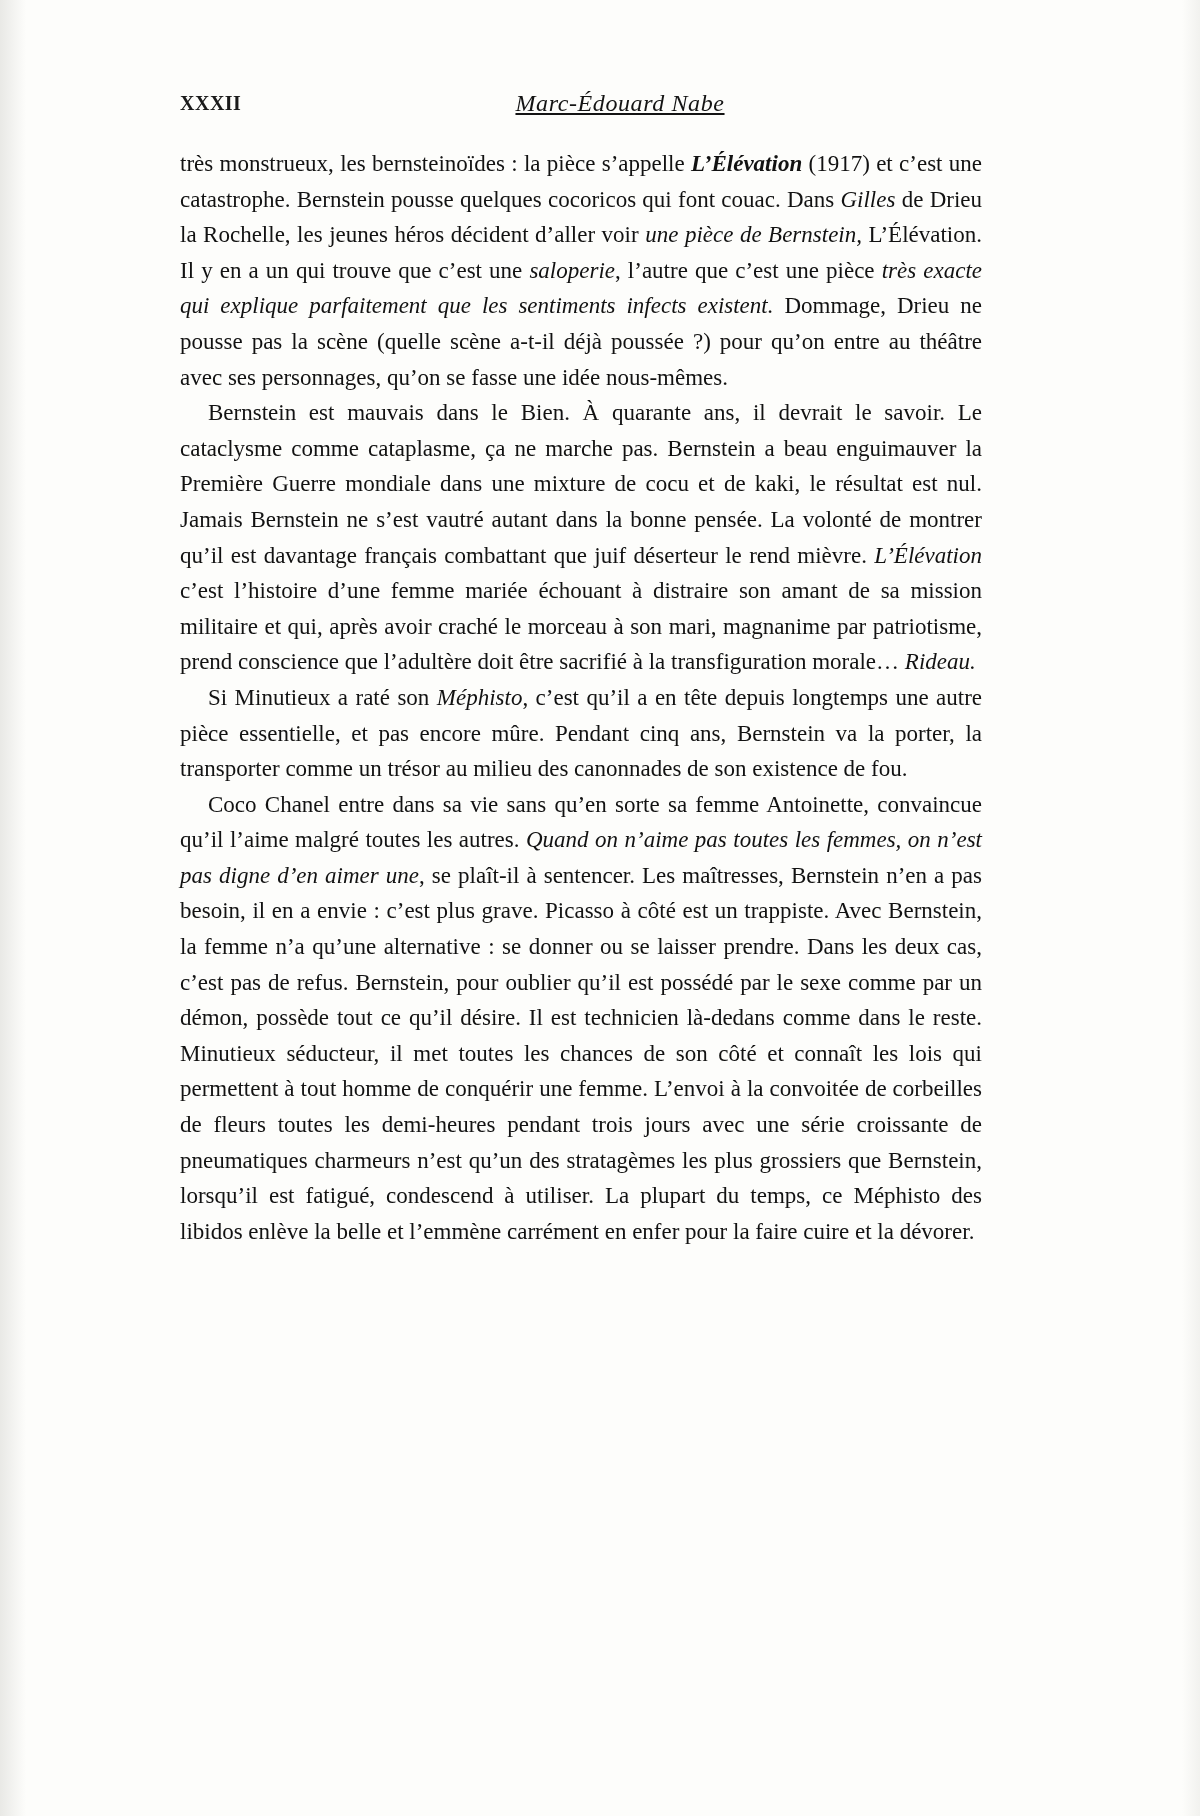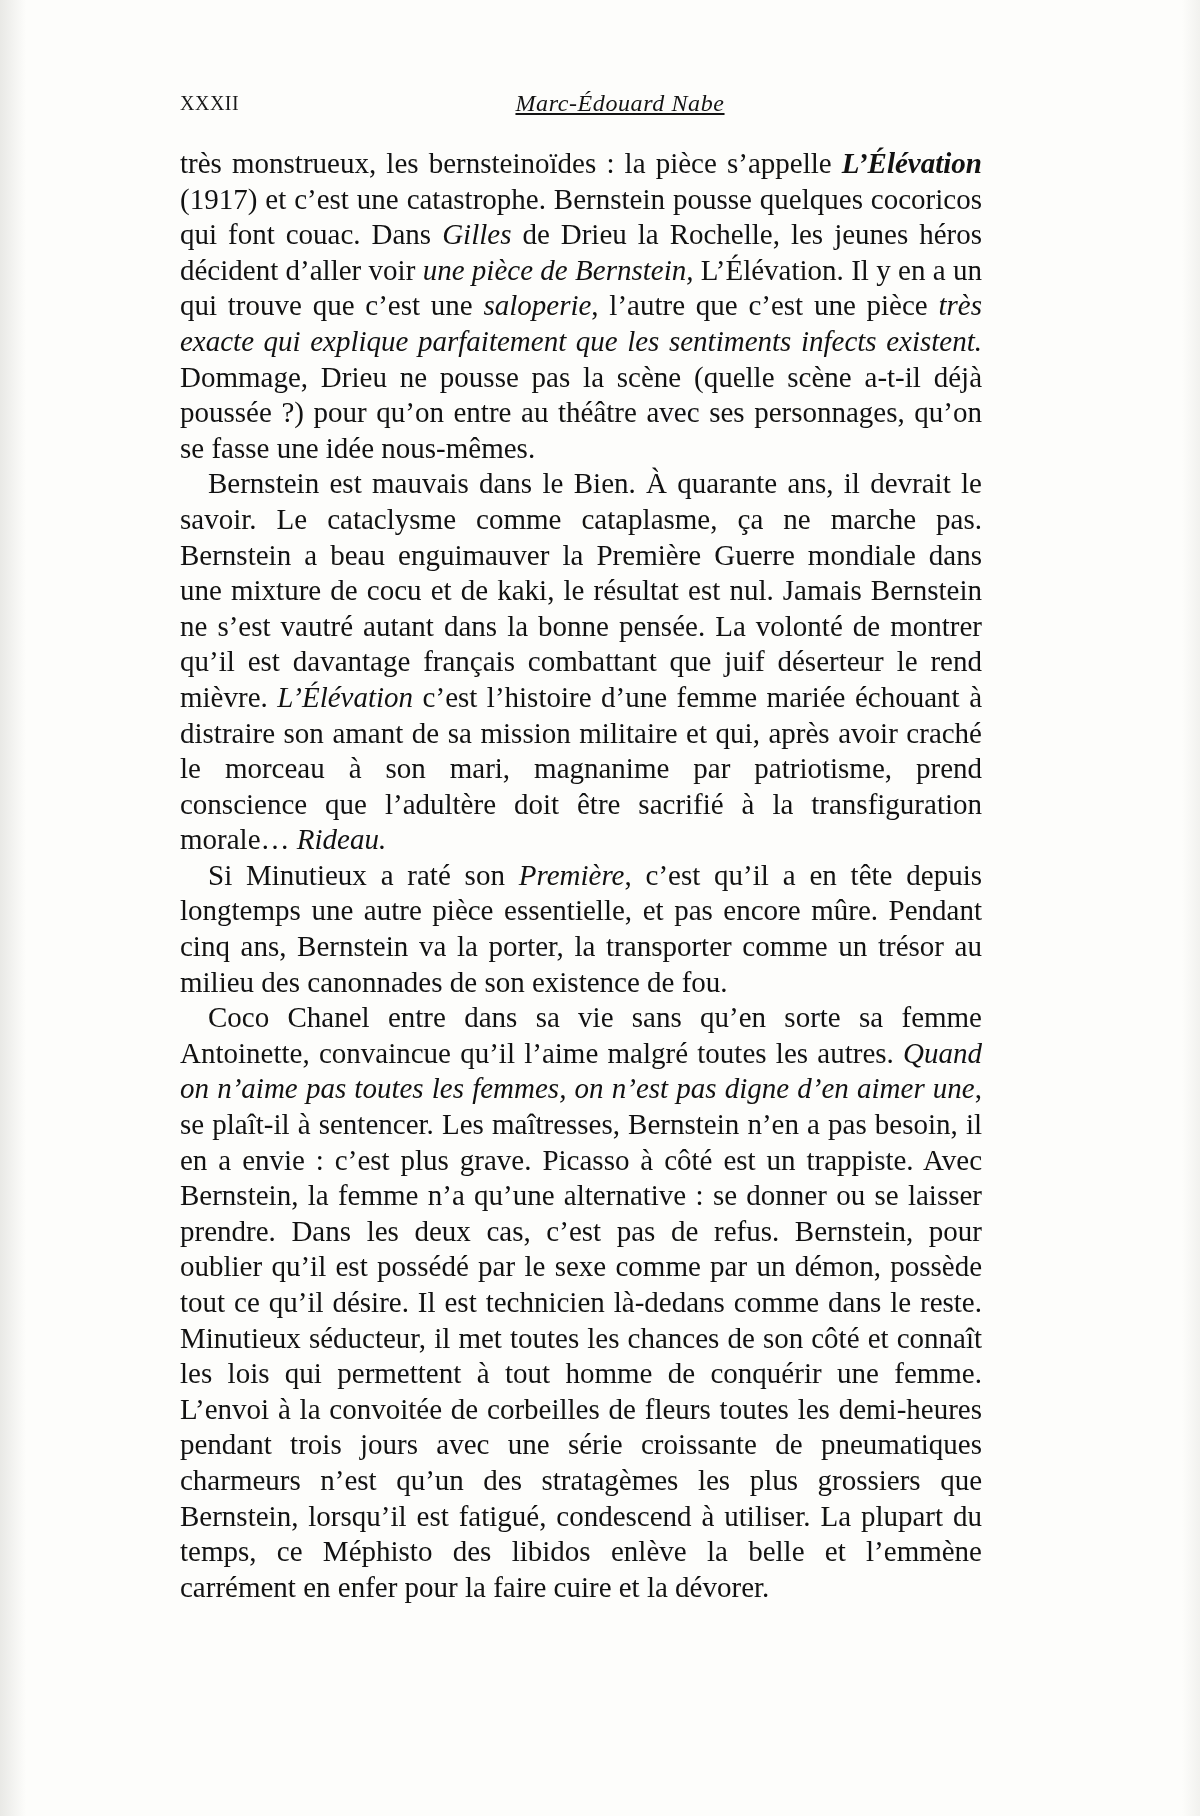--- a/index.html
+++ b/index.html
@@ -48,41 +48,42 @@
     height: 30px;
   }
   .folio {
     position: absolute;
     left: 0;
     top: 0;
     font-size: 20px;
     letter-spacing: 0.5px;
     font-family: "Liberation Serif", serif;
     color: #1a1a1a;
+    font-weight: bold;
   }
   .running-title {
     position: absolute;
     left: 0;
     right: 0;
     top: -2px;
     text-align: center;
     font-style: italic;
     font-size: 24px;
     letter-spacing: 0.6px;
     color: #141414;
     padding-left: 70px;
     text-decoration: underline;
   }
 
   .textblock {
     position: absolute;
     top: 146px;
     left: 180px;
     width: 802px;
-    font-size: 29px;
+    font-size: 23px;
     line-height: 35.6px;
     text-align: justify;
     text-justify: inter-word;
     color: #121212;
     hyphens: manual;
   }
   .textblock p {
     margin: 0;
     text-indent: 0;
   }
@@ -98,17 +99,17 @@
 <div class="page">
 
   <div class="header">
     <span class="folio">XXXII</span>
     <span class="running-title">Marc-Édouard Nabe</span>
   </div>
 
   <div class="textblock" id="textblock">
       <p><span>très monstrueux, les bernsteinoïdes : la pièce s’appelle </span><span class="bi">L’Élévation</span><span> (1917) et c’est une catastrophe. Bernstein pousse quelques cocoricos qui font couac. Dans </span><i>Gilles</i><span> de Drieu la Rochelle, les jeunes héros décident d’aller voir </span><i>une pièce de Bernstein,</i><span> L’Élévation. Il y en a un qui trouve que c’est une </span><i>saloperie</i><span>, l’autre que c’est une pièce </span><i>très exacte qui explique parfaitement que les sentiments infects existent.</i><span> Dommage, Drieu ne pousse pas la scène (quelle scène a-t-il déjà poussée ?) pour qu’on entre au théâtre avec ses personnages, qu’on se fasse une idée nous-mêmes.</span></p>
       <p><span>Bernstein est mauvais dans le Bien. À quarante ans, il devrait le savoir. Le cataclysme comme cataplasme, ça ne marche pas. Bernstein a beau enguimauver la Première Guerre mondiale dans une mixture de cocu et de kaki, le résultat est nul. Jamais Bernstein ne s’est vautré autant dans la bonne pensée. La volonté de montrer qu’il est davantage français combattant que juif déserteur le rend mièvre. </span><i>L’Élévation</i><span> c’est l’histoire d’une femme mariée échouant à distraire son amant de sa mission militaire et qui, après avoir craché le morceau à son mari, magnanime par patriotisme, prend conscience que l’adultère doit être sacrifié à la transfiguration morale… </span><i>Rideau.</i></p>
-      <p><span>Si Minutieux a raté son </span><i>Première</i><span>, c’est qu’il a en tête depuis longtemps une autre pièce essentielle, et pas encore mûre. Pendant cinq ans, Bernstein va la porter, la transporter comme un trésor au milieu des canonnades de son existence de fou.</span></p>
+      <p><span>Si Minutieux a raté son </span><i>Méphisto</i><span>, c’est qu’il a en tête depuis longtemps une autre pièce essentielle, et pas encore mûre. Pendant cinq ans, Bernstein va la porter, la transporter comme un trésor au milieu des canonnades de son existence de fou.</span></p>
       <p><span>Coco Chanel entre dans sa vie sans qu’en sorte sa femme Antoinette, convaincue qu’il l’aime malgré toutes les autres. </span><i>Quand on n’aime pas toutes les femmes, on n’est pas digne d’en aimer une</i><span>, se plaît-il à sentencer. Les maîtresses, Bernstein n’en a pas besoin, il en a envie : c’est plus grave. Picasso à côté est un trappiste. Avec Bernstein, la femme n’a qu’une alternative : se donner ou se laisser prendre. Dans les deux cas, c’est pas de refus. Bernstein, pour oublier qu’il est possédé par le sexe comme par un démon, possède tout ce qu’il désire. Il est technicien là-dedans comme dans le reste. Minutieux séducteur, il met toutes les chances de son côté et connaît les lois qui permettent à tout homme de conquérir une femme. L’envoi à la convoitée de corbeilles de fleurs toutes les demi-heures pendant trois jours avec une série croissante de pneumatiques charmeurs n’est qu’un des stratagèmes les plus grossiers que Bernstein, lorsqu’il est fatigué, condescend à utiliser. La plupart du temps, ce Méphisto des libidos enlève la belle et l’emmène carrément en enfer pour la faire cuire et la dévorer.</span></p>
     </div>
 
 </div>
 
 </body></html>

